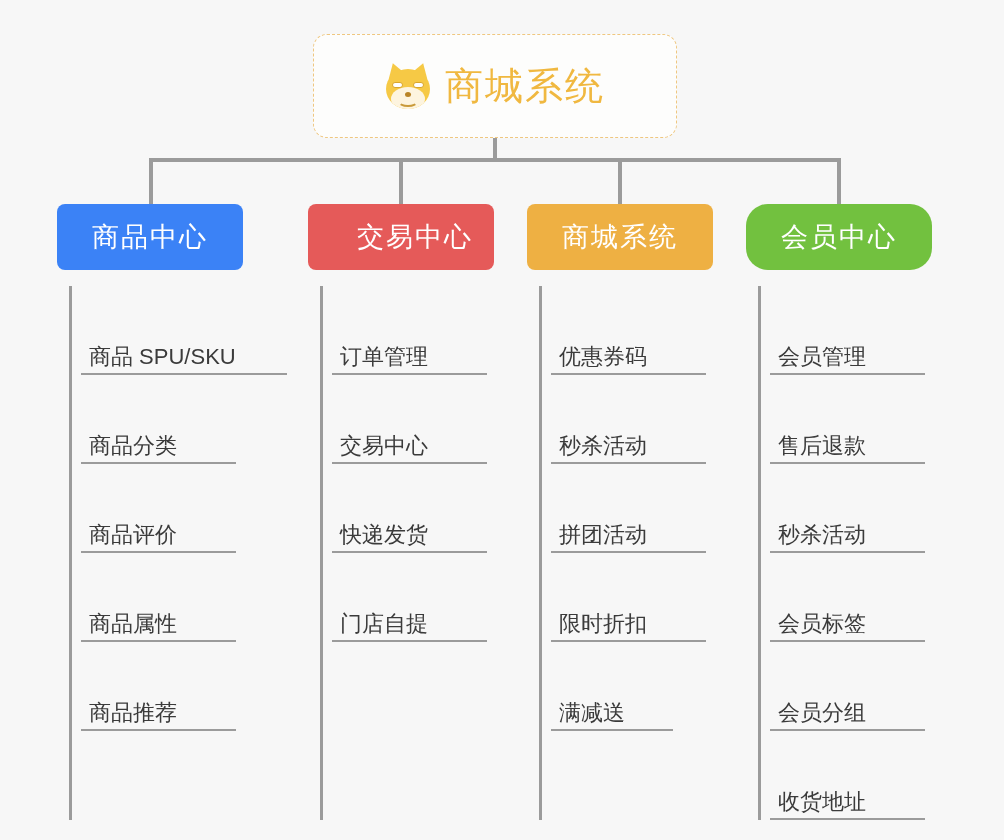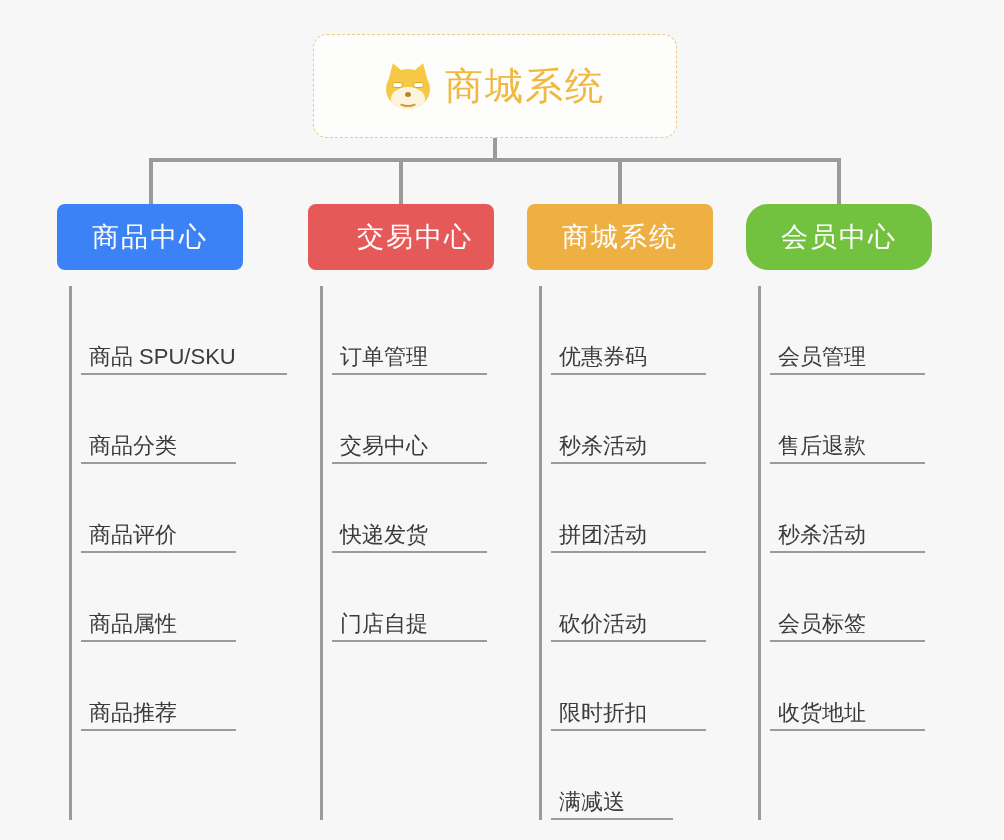--- a/index.html
+++ b/index.html
@@ -271,24 +271,20 @@
       <div class="item">
         <span class="item-line" style="width:155px;"></span>
         <span class="item-label">秒杀活动</span>
       </div>
       <div class="item">
         <span class="item-line" style="width:155px;"></span>
         <span class="item-label">拼团活动</span>
       </div>
       <div class="item">
         <span class="item-line" style="width:155px;"></span>
-        <span class="item-label">砍价活动</span>
-      </div>
-      <div class="item">
-        <span class="item-line" style="width:155px;"></span>
         <span class="item-label">限时折扣</span>
       </div>
       <div class="item">
         <span class="item-line" style="width:122px;"></span>
         <span class="item-label">满减送</span>
       </div>
     </div>
   </div>
 
   <div class="column" style="left:746px; width:186px;">
@@ -308,18 +304,22 @@
       <div class="item">
         <span class="item-line" style="width:155px;"></span>
         <span class="item-label">秒杀活动</span>
       </div>
       <div class="item">
         <span class="item-line" style="width:155px;"></span>
         <span class="item-label">会员标签</span>
       </div>
       <div class="item">
         <span class="item-line" style="width:155px;"></span>
+        <span class="item-label">会员分组</span>
+      </div>
+      <div class="item">
+        <span class="item-line" style="width:155px;"></span>
         <span class="item-label">收货地址</span>
       </div>
     </div>
   </div>
 
 </div>
 
 </body></html>

